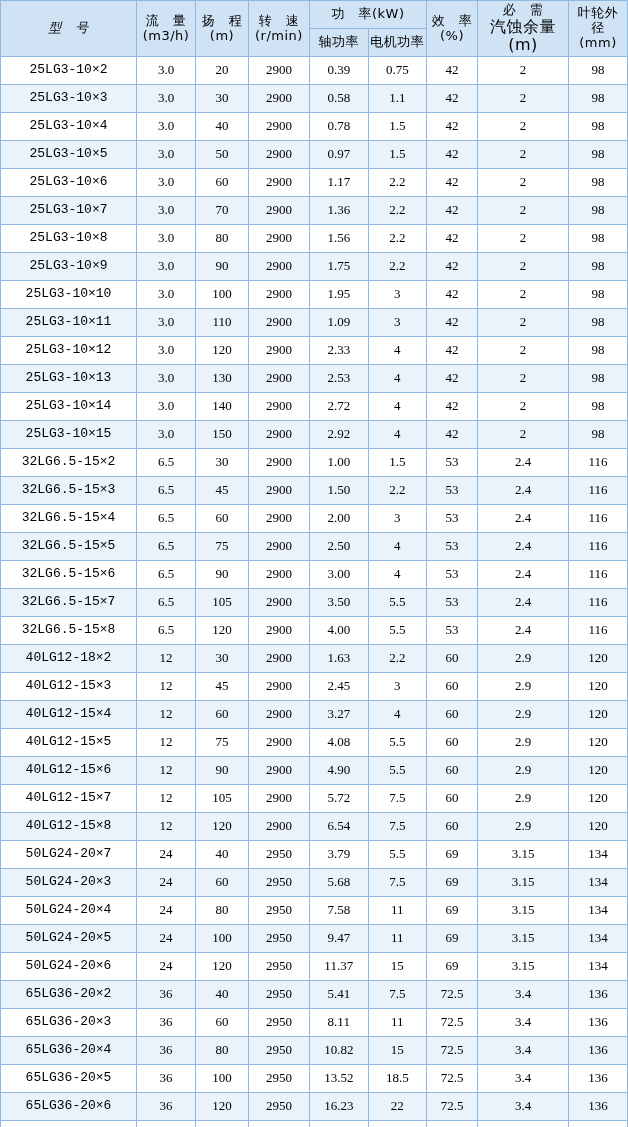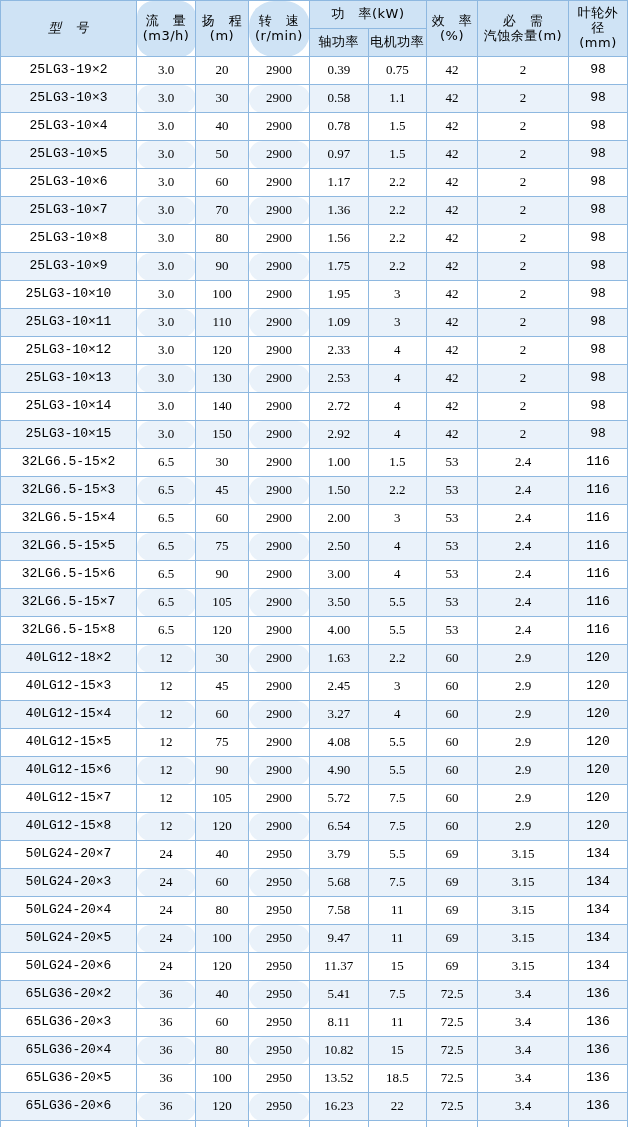--- a/index.html
+++ b/index.html
@@ -29,34 +29,34 @@
   }
   thead th {
     background: #cfe3f5;
     font-size: 13px;
     letter-spacing: 0.5px;
   }
   thead th.subhead {
     height: 22px;
   }
   .model-col { width: 135px; font-style: italic; }
-  .c2 { width: 58px; border-radius: 16px; }
+  .c2 { width: 58px; }
   .c3 { width: 52px; }
-  .c4 { width: 60px; border-radius: 25px; }
+  .c4 { width: 60px; }
   .c5 { width: 62px; }
   .c6 { width: 60px; }
   .c7 { width: 50px; }
   .c8 { width: 90px; }
-  .c9 { width: 58px; font-family: Liberation Mono, monospace; }
+  .c9 { width: 58px; }
 
   tbody tr.odd td { background: #ffffff; }
   tbody tr.even td { background: #eaf2fa; }
   .model-cell { font-family: "Liberation Mono", "DejaVu Sans Mono", monospace; font-size: 12.5px; }
   .hdr-cn { font-family: "DejaVu Sans", "Liberation Sans", sans-serif; font-size: 12.5px; }
-  .hdr-small { font-family: "DejaVu Sans", "Liberation Sans", sans-serif; font-size: 13px; }
+  .hdr-small { font-family: "DejaVu Sans", "Liberation Sans", sans-serif; font-size: 16px; }
   .stack { display:block; }
   .stack span { display:block; }
 </style>
 </head>
 <body>
 
 <table id="pump-table">
   <thead>
     <tr>
       <th class="model-col hdr-cn" rowspan="2">
@@ -103,21 +103,21 @@
         </span>
       </th>
     </tr>
     <tr>
       <th class="c5 hdr-cn subhead">轴功率</th>
       <th class="c6 hdr-cn subhead">电机功率</th>
     </tr>
   </thead>
   <tbody id="table-body">
       <tr class="odd">
-        <td class="model-cell">25LG3-19×2</td>
+        <td class="model-cell">25LG3-10×2</td>
         <td class="c2">3.0</td>
         <td class="c3">20</td>
         <td class="c4">2900</td>
         <td class="c5">0.39</td>
         <td class="c6">0.75</td>
         <td class="c7">42</td>
         <td class="c8">2</td>
         <td class="c9">98</td>
       </tr>
       <tr class="even">

